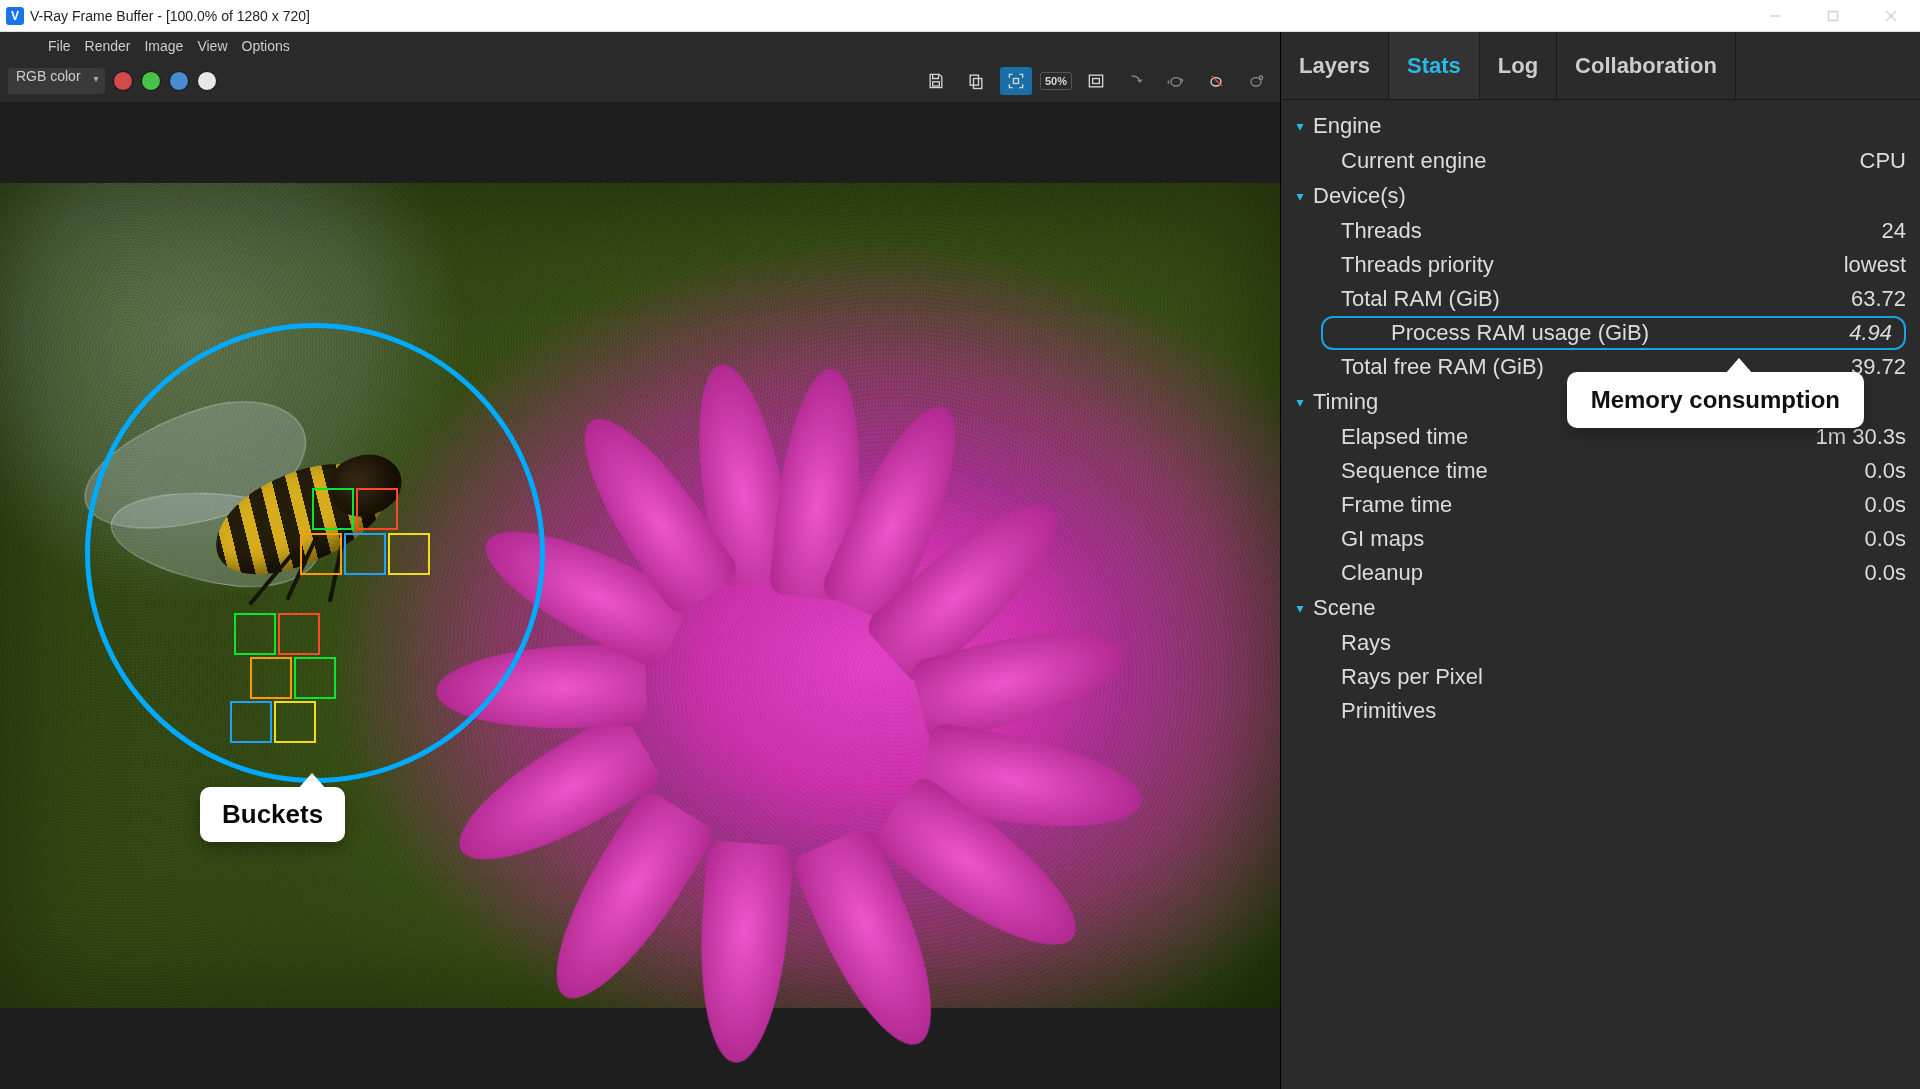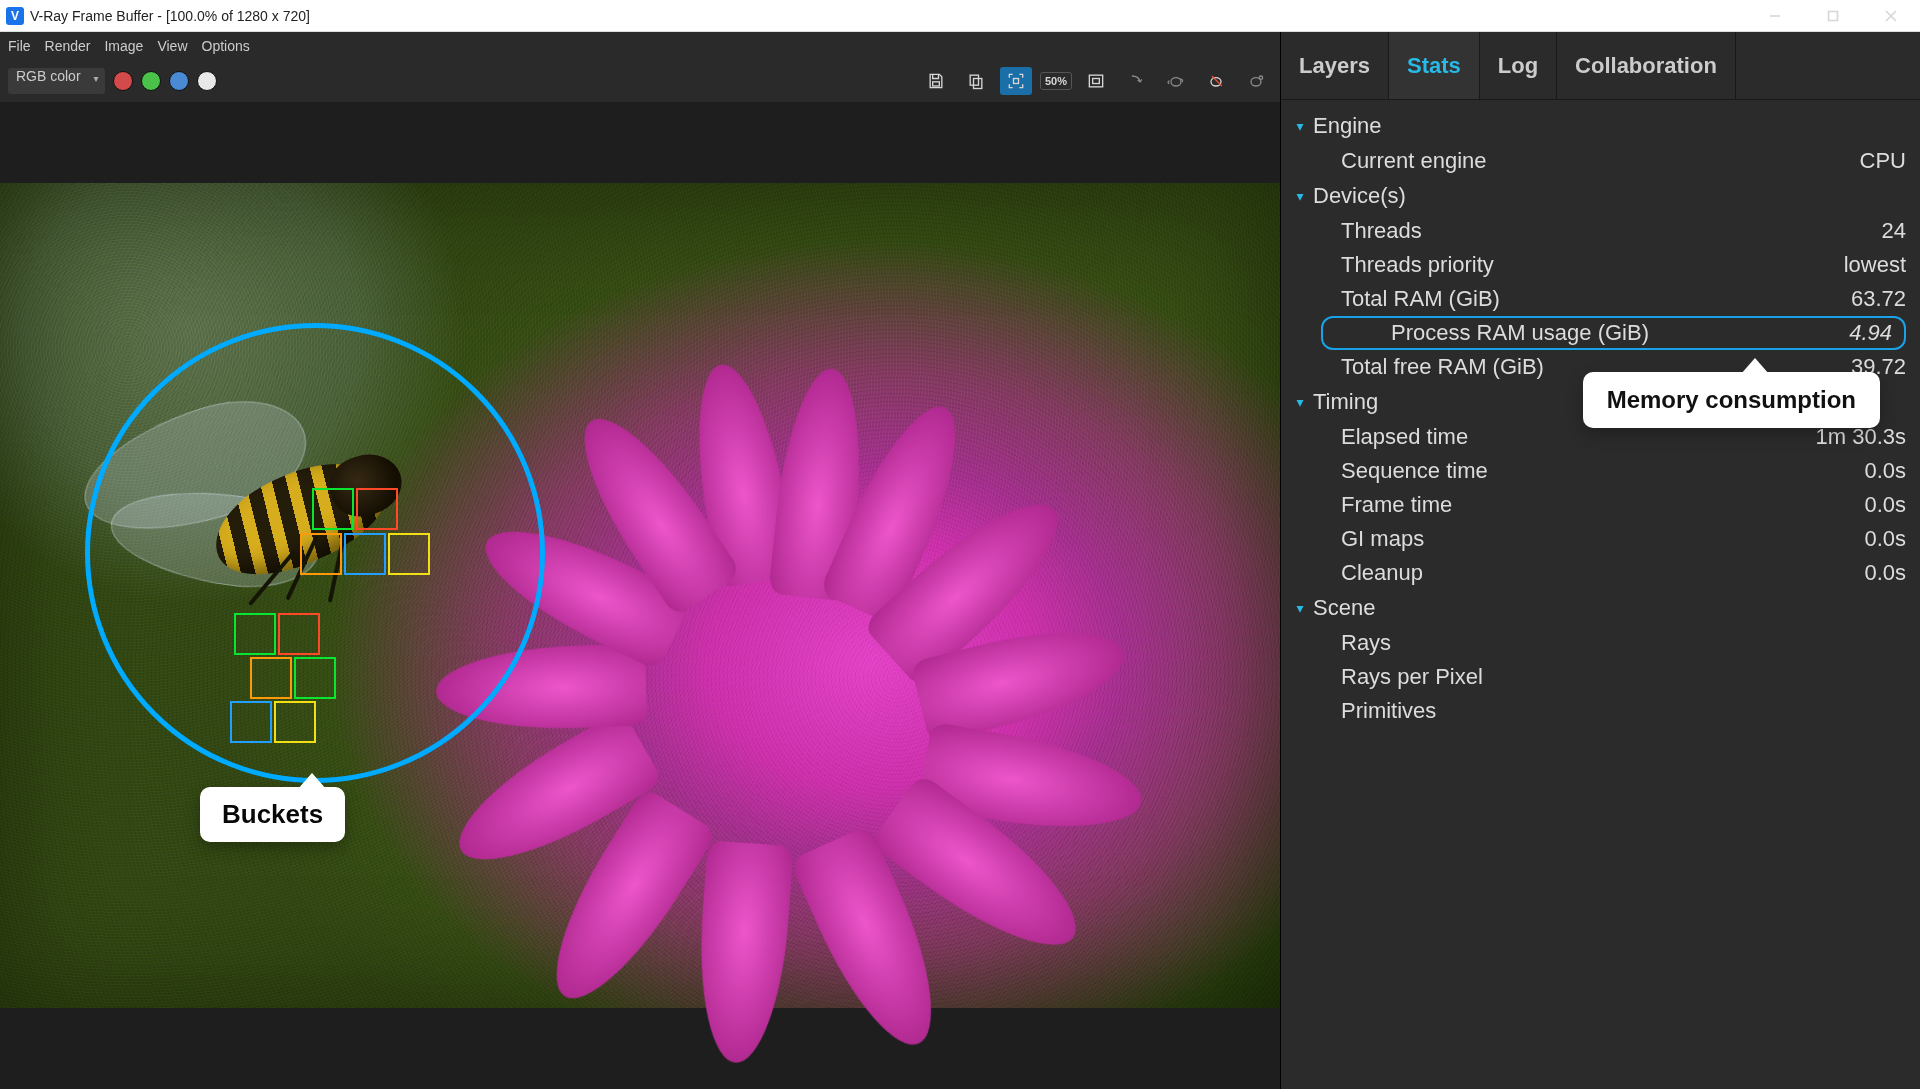--- a/index.html
+++ b/index.html
@@ -27,21 +27,21 @@
     flex: 1; display: flex; min-height: 0;
   }
 
   
   .viewer {
     flex: 1; background: #2a2a2a; display: flex; flex-direction: column; position: relative;
     min-width: 0;
   }
   .menubar {
     height: 28px; background: #2a2a2a; display: flex; align-items: center; padding: 0 8px;
-    color: #ccc; font-size: 14px; gap: 14px;
+    color: #ccc; font-size: 14px; gap: 14px; margin-left: 40px;
   }
   .menubar span { cursor: default; }
   .toolbar {
     height: 42px; background: #2a2a2a; display: flex; align-items: center; padding: 0 8px;
     gap: 8px;
   }
   .channel-dd {
     background: #3a3a3a; color: #ccc; border: none; height: 26px; padding: 0 24px 0 8px;
     font-size: 14px; border-radius: 3px; position: relative;
   }
@@ -142,21 +142,21 @@
     display:flex; align-items:center; height: 34px; padding-left: 50px; color:#dcdcdc; position:relative;
   }
   .stat-row .val { margin-left:auto; color:#dcdcdc; }
   .stat-row.highlight {
     border: 2px solid #19a3e6; border-radius: 12px; padding-left: 48px; padding-right: 8px; margin-left:30px;
   }
   .stat-row.highlight .label { margin-left: -30px; padding-left: 50px;}
   .stat-row.highlight .val { padding-right: 4px; font-style: italic; }
 
   .mem-callout {
-    position:absolute; right: 40px; top: 340px; z-index: 5;
+    position:absolute; right: 56px; top: 340px; z-index: 5;
   }
   .mem-callout .label-callout {
     position: static; font-size: 24px; padding: 14px 24px;
   }
   .mem-callout .label-callout::before {
     content:""; position:absolute; left: 158px; top:-14px; width:0; height:0;
     border-left: 14px solid transparent; border-right:14px solid transparent; border-bottom:16px solid #fff;
   }
 
   

